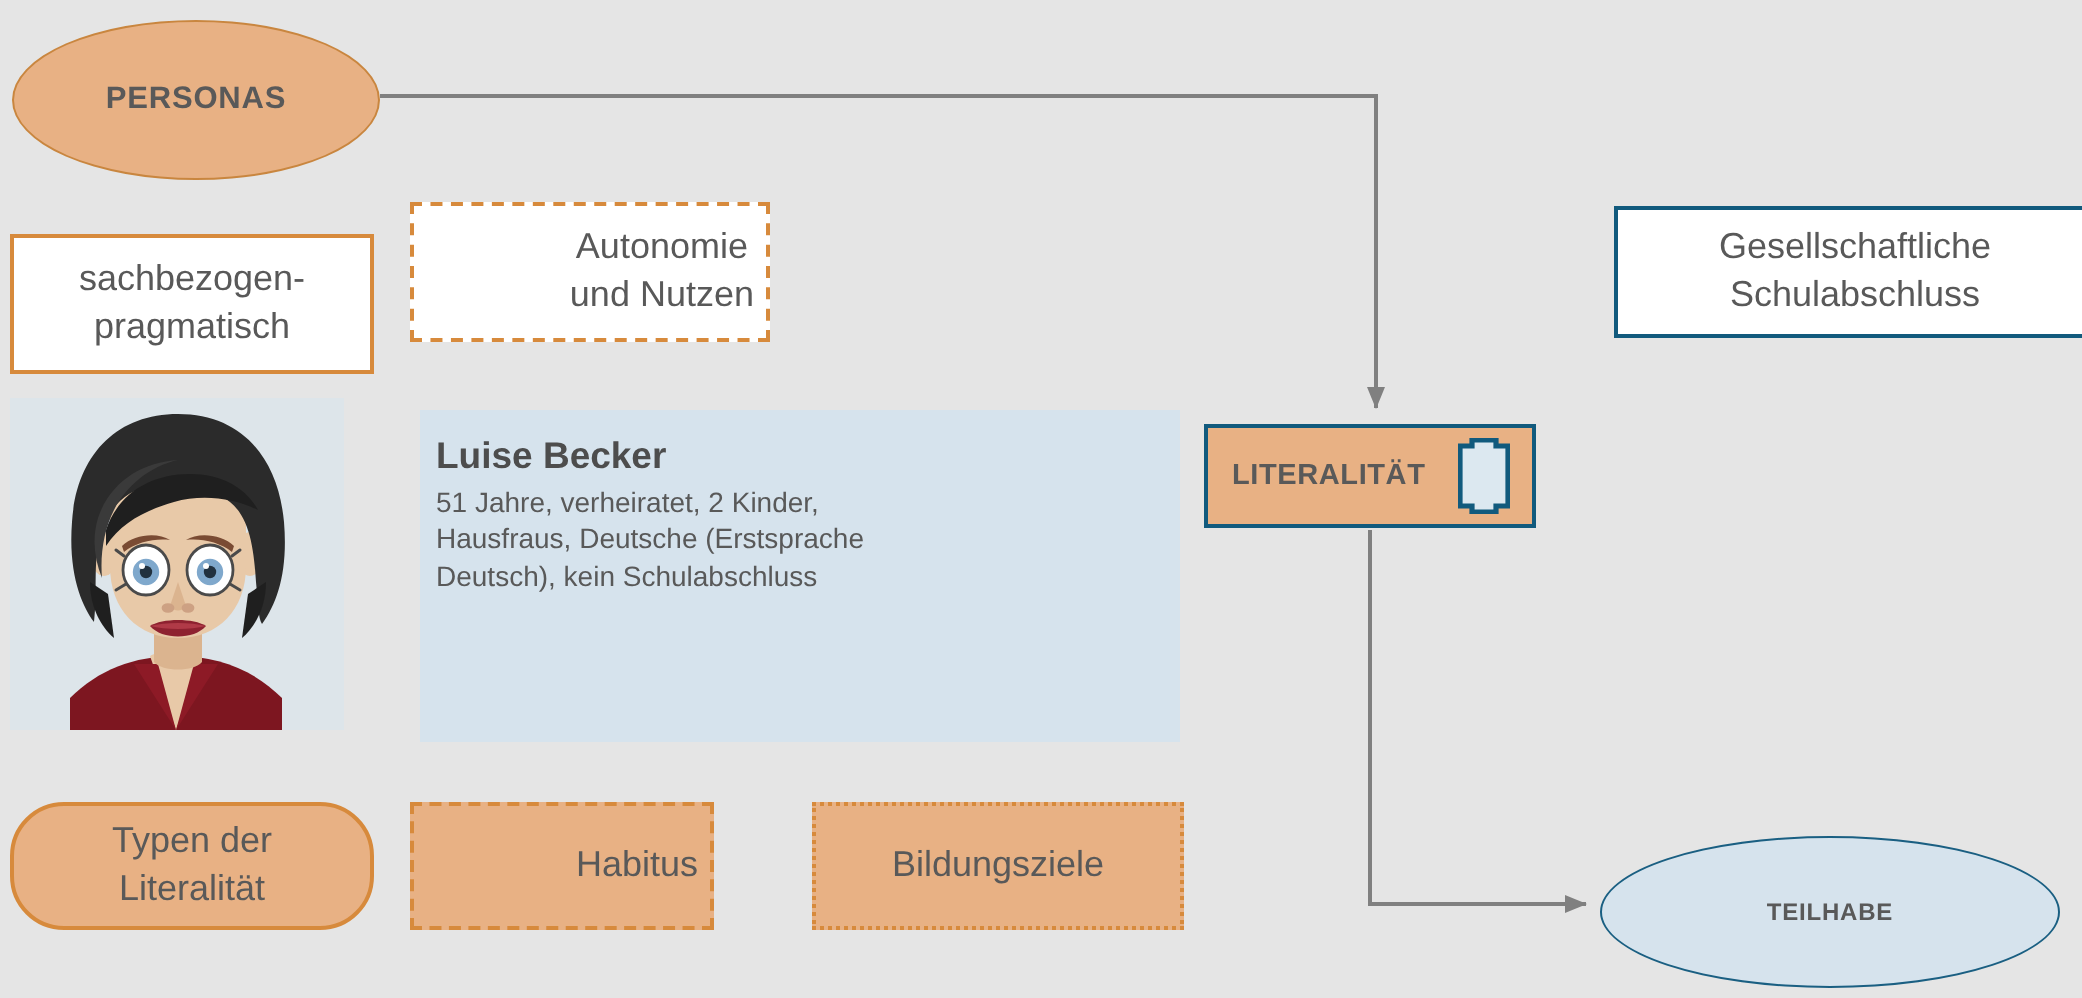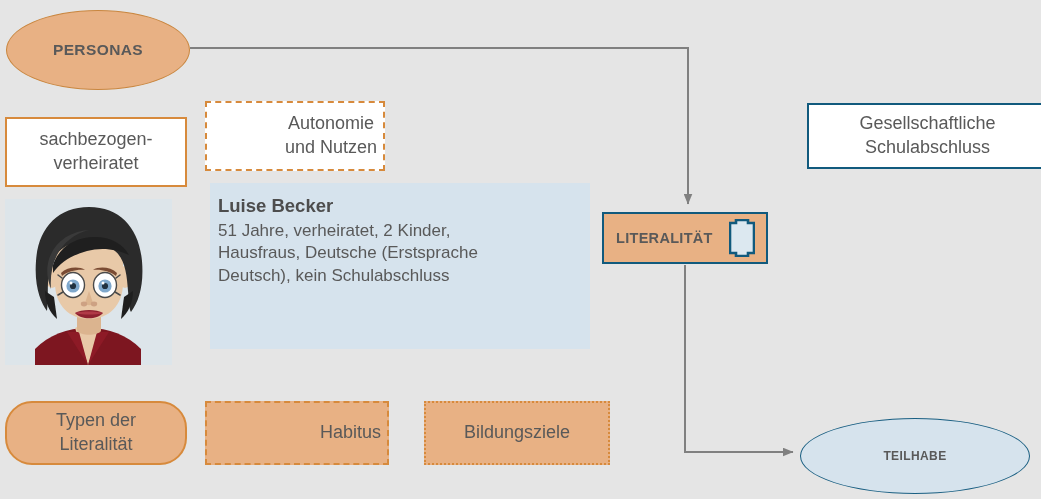--- a/index.html
+++ b/index.html
@@ -71,22 +71,22 @@
   .fill-orange { background: #e8b184; }
 
   
   #attr-1 { left: 5px;   top: 101px; width: 182px; height: 70px; margin-top: 16px; }
   #attr-2 { left: 205px; top: 101px; width: 180px; height: 70px; }
   #attr-3 { left: 406px; top: 101px; width: 186px; height: 70px; }
   #societal-box { left: 787px; top: 103px; width: 241px; height: 66px; }
 
   
   #bottom-1 { left: 5px;   top: 401px; width: 182px; height: 64px; border-radius: 27px; }
-  #bottom-2 { left: 205px; top: 401px; width: 184px; height: 64px; }
-  #bottom-3 { left: 424px; top: 401px; width: 186px; height: 64px; }
+  #bottom-2 { left: 205px; top: 401px; width: 152px; height: 64px; }
+  #bottom-3 { left: 406px; top: 401px; width: 186px; height: 64px; }
 
   
   #literalitaet-node {
     left: 602px; top: 212px; width: 166px; height: 52px;
     background: #e8b184;
     border: 2.5px solid #115a7d;
     display: flex;
     align-items: center;
     padding-left: 12px;
   }
@@ -109,33 +109,33 @@
 
   
   #persona-avatar {
     left: 5px; top: 199px; width: 167px; height: 166px;
     background: #dde5ea;
     overflow: hidden;
   }
   #persona-avatar svg { display: block; width: 100%; height: 100%; }
 
   #persona-info {
-    left: 210px; top: 183px; width: 380px; height: 166px;
+    left: 210px; top: 205px; width: 380px; height: 166px;
     background: #d6e3ed;
     padding: 11px 28px 0 8px;
   }
   #persona-info .p-name {
     font-size: 18.5px;
     font-weight: bold;
     color: #4d4d4d;
     line-height: 1.34;
     margin: 0 0 1px 0;
   }
   #persona-info .p-desc {
-    font-size: 17px;
+    font-size: 14px;
     color: #595959;
     line-height: 1.33;
     margin: 0;
   }
 
   
   #connectors {
     position: absolute;
     left: 0; top: 0;
     width: 1041px; height: 499px;
@@ -162,21 +162,21 @@
     <path d="M685,265 L685,452 L793,452" fill="none" stroke="#808080" stroke-width="2" marker-end="url(#arrowhead)"></path>
   </svg>
 
   <div class="abs ellipse" id="personas-ellipse">
     <span class="ell-label">PERSONAS</span>
   </div>
 
   <div class="abs box b-solid fill-white" id="attr-1">
     <span>
       <span>sachbezogen-</span><br>
-      <span>verheiratet</span>
+      <span>pragmatisch</span>
     </span>
   </div>
 
   <div class="abs box b-dashed fill-white" id="attr-2">
     <span>
       <span>Autonomie</span><br>
       <span>und Nutzen</span>
     </span>
   </div>
 

